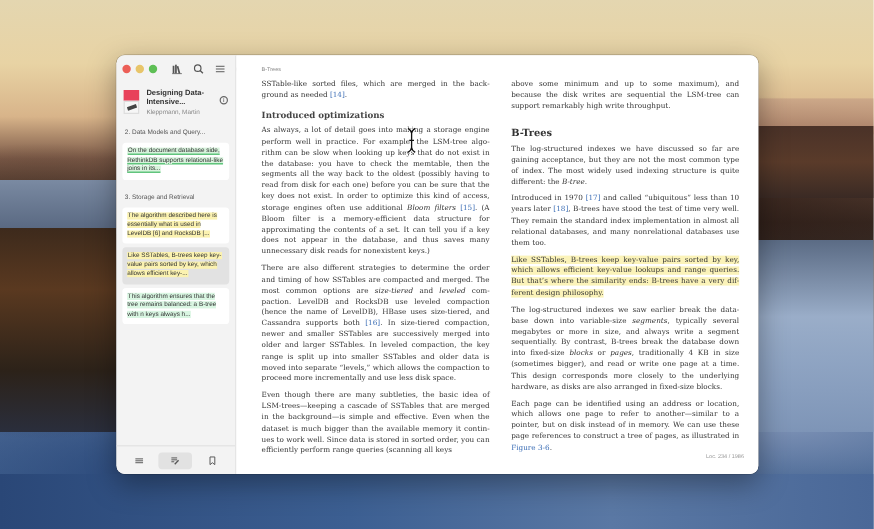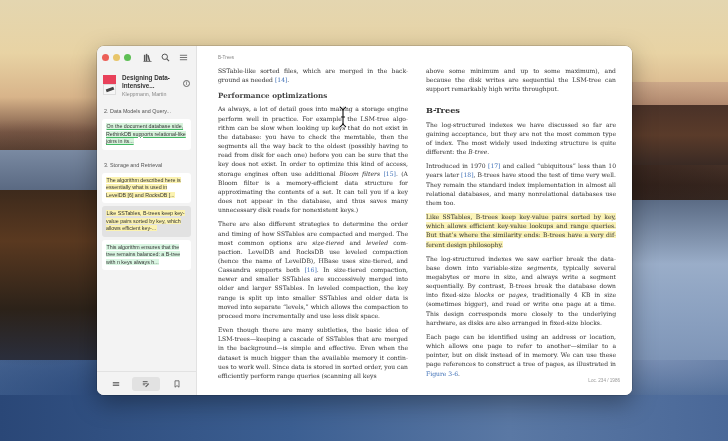--- a/index.html
+++ b/index.html
@@ -197,21 +197,21 @@
           </svg>
       </div>
     </div>
   </aside>
 
   <main class="content">
     <div class="running-head">B-Trees</div>
 
     <div class="col left">
       <p><span>SSTable-like sorted files, which are merged in the back-ground as needed </span><span class="ref">[14]</span><span>.</span></p>
-      <h3>Performance optimizations</h3>
+      <h3>Introduced optimizations</h3>
       <p><span>As always, a lot of detail goes into making a storage engine perform well in practice. For example, the LSM-tree algo-rithm can be slow when looking up keys that do not exist in the database: you have to check the memtable, then the segments all the way back to the oldest (possibly having to read from disk for each one) before you can be sure that the key does not exist. In order to optimize this kind of access, storage engines often use additional </span><span class="em">Bloom filters</span><span> </span><span class="ref">[15]</span><span>. (A Bloom filter is a memory-efficient data structure for approximating the contents of a set. It can tell you if a key does not appear in the database, and thus saves many unnecessary disk reads for nonexistent keys.)</span></p>
       <p><span>There are also different strategies to determine the order and timing of how SSTables are compacted and merged. The most common options are </span><span class="em">size-tiered</span><span> and </span><span class="em">leveled</span><span> com-paction. LevelDB and RocksDB use leveled compaction (hence the name of LevelDB), HBase uses size-tiered, and Cassandra supports both </span><span class="ref">[16]</span><span>. In size-tiered compaction, newer and smaller SSTables are successively merged into older and larger SSTables. In leveled compaction, the key range is split up into smaller SSTables and older data is moved into separate “levels,” which allows the compaction to proceed more incrementally and use less disk space.</span></p>
       <p>Even though there are many subtleties, the basic idea of LSM-trees—keeping a cascade of SSTables that are merged in the background—is simple and effective. Even when the dataset is much bigger than the available memory it contin-ues to work well. Since data is stored in sorted order, you can efficiently perform range queries (scanning all keys</p>
     </div>
 
     <div class="col right">
       <p>above some minimum and up to some maximum), and because the disk writes are sequential the LSM-tree can support remarkably high write throughput.</p>
       <h2>B-Trees</h2>
       <p><span>The log-structured indexes we have discussed so far are gaining acceptance, but they are not the most common type of index. The most widely used indexing structure is quite different: the </span><span class="em">B-tree</span><span>.</span></p>
       <p><span>Introduced in 1970 </span><span class="ref">[17]</span><span> and called “ubiquitous” less than 10 years later </span><span class="ref">[18]</span><span>, B-trees have stood the test of time very well. They remain the standard index implementation in almost all relational databases, and many nonrelational databases use them too.</span></p>

